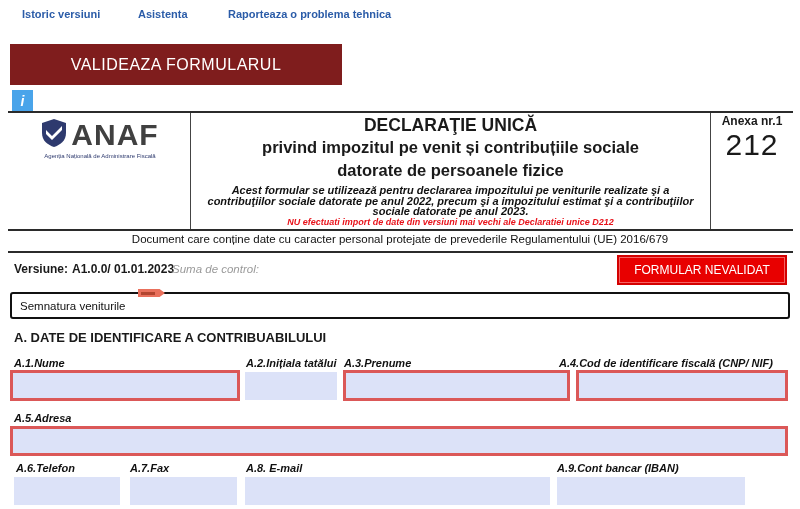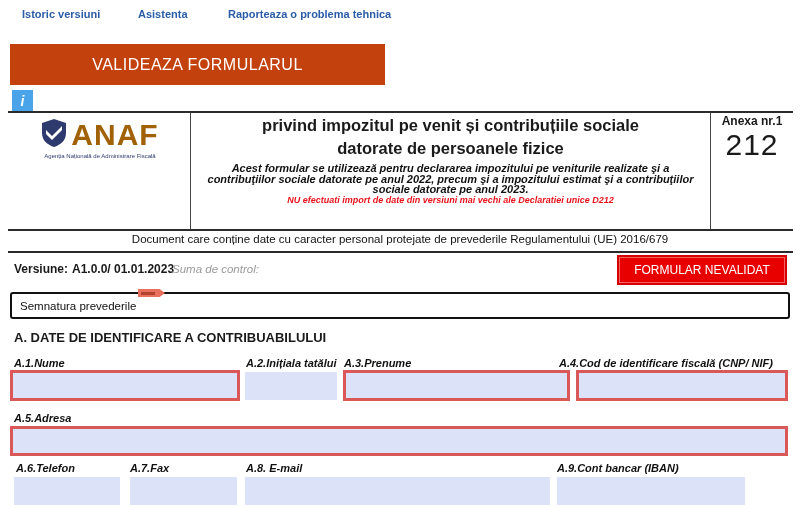--- a/index.html
+++ b/index.html
@@ -5,36 +5,36 @@
   * { margin:0; padding:0; box-sizing:border-box; }
   html,body { background:#ffffff; }
   body { font-family:"Liberation Sans", sans-serif; color:#1a1a1a; }
   .page { position:relative; width:800px; height:509px; background:#fff; overflow:hidden; }
 
   
   .toplink { position:absolute; top:8px; font-size:11px; font-weight:bold; color:#2b5ca8; text-decoration:none; cursor:pointer; }
   .link1 { left:22px; } .link2 { left:138px; } .link3 { left:228px; }
 
   
-  .validate-btn { position:absolute; left:10px; top:44px; width:375px; height:41px; background:#c2410c; border:none; color:#ffffff; font-family:"Liberation Sans",sans-serif; font-size:16px; letter-spacing:.5px; display:flex; align-items:center; justify-content:center; cursor:pointer; }
+  .validate-btn { position:absolute; left:10px; top:44px; width:332px; height:41px; background:#7f1d1d; border:none; color:#ffffff; font-family:"Liberation Sans",sans-serif; font-size:16px; letter-spacing:.5px; display:flex; align-items:center; justify-content:center; cursor:pointer; }
 
   
   .info-icon { position:absolute; left:12px; top:90px; width:21px; height:21px; background:#49a4ea; color:#fff; font-style:italic; font-weight:bold; font-size:14px; display:flex; align-items:center; justify-content:center; cursor:pointer; }
 
   
   .hline { position:absolute; left:8px; width:785px; height:2px; background:#2b2b2b; }
   .hline-top { top:111px; }
   .hline-mid { top:229px; }
   .hline-gdpr { top:251px; height:2px; }
   .vline { position:absolute; top:113px; height:116px; width:1px; background:#444; }
   .vline1 { left:190px; } .vline2 { left:710px; }
 
   .logo-cell { position:absolute; left:10px; top:118px; width:180px; height:60px; display:flex; flex-direction:column; align-items:center; justify-content:flex-start; }
   .logo-row { display:flex; align-items:center; gap:4px; }
-  .logo-text { color:#a16207; font-weight:bold; font-size:30px; letter-spacing:1px; line-height:30px; }
+  .logo-text { color:#404040; font-weight:bold; font-size:30px; letter-spacing:1px; line-height:30px; }
   .logo-sub { color:#2e3a6e; font-size:6px; margin-top:1px; }
 
   .title-cell { position:absolute; left:191px; top:114px; width:519px; height:114px; text-align:center; }
   .t1 { font-size:17.5px; font-weight:bold; line-height:22px; }
   .t2, .t3 { font-size:16.5px; font-weight:bold; line-height:23px; }
   .subtitle { font-size:11px; font-style:italic; font-weight:bold; line-height:10.5px; margin:3px 8px 0 8px; color:#111; }
   .warning { font-size:9px; font-style:italic; font-weight:bold; line-height:10.5px; color:#e8131b; }
 
   .anexa-cell { position:absolute; left:711px; top:114px; width:82px; text-align:center; }
   .anexa-label { font-size:12px; font-weight:bold; line-height:15px; }
@@ -98,40 +98,41 @@
           <path d="M13 1 L25 5 V15 C25 23 19 27 13 29 C7 27 1 23 1 15 V5 Z" fill="#2e3a6e"></path>
           <path d="M5 12 L11 18 L21 8 L21 12 L11 22 L5 16 Z" fill="#ffffff"></path>
         </svg>
       </span>
       <span class="logo-text">ANAF</span>
     </div>
     <div class="logo-sub">Agenția Națională de Administrare Fiscală</div>
   </div>
 
   <div class="title-cell">
+    <div class="t1">DECLARAŢIE UNICĂ</div>
     <div class="t2">privind impozitul pe venit și contribuțiile sociale</div>
     <div class="t3">datorate de persoanele fizice</div>
     <div class="subtitle">Acest formular se utilizează pentru declararea impozitului pe veniturile realizate şi a contribuţiilor sociale datorate pe anul 2022, precum şi a impozitului estimat şi a contribuţiilor sociale datorate pe  anul 2023.</div>
     <div class="warning">NU efectuati import de date din versiuni mai vechi ale Declaratiei unice D212</div>
   </div>
 
   <div class="anexa-cell">
     <div class="anexa-label">Anexa nr.1</div>
     <div class="form-number">212</div>
   </div>
 
   <div class="gdpr">Document care conține date cu caracter personal protejate de prevederile Regulamentului (UE) 2016/679</div>
 
   <span class="version-label">Versiune:</span>
   <span class="version-value">A1.0.0/ 01.01.2023</span>
   <span class="checksum-label">Suma de control:</span>
   <button class="invalid-btn">FORMULAR NEVALIDAT</button>
 
   <div class="sig-box">
-    <span class="sig-label">Semnatura prevederile</span>
+    <span class="sig-label">Semnatura veniturile</span>
     <span class="sig-tag"></span>
   </div>
 
   <div class="section-title">A. DATE DE IDENTIFICARE A CONTRIBUABILULUI</div>
 
   <span class="flabel l-a1">A.1.Nume</span>
   <div class="ffield req f-a1"></div>
 
   <span class="flabel l-a2">A.2.Inițiala tatălui</span>
   <div class="ffield f-a2"></div>

